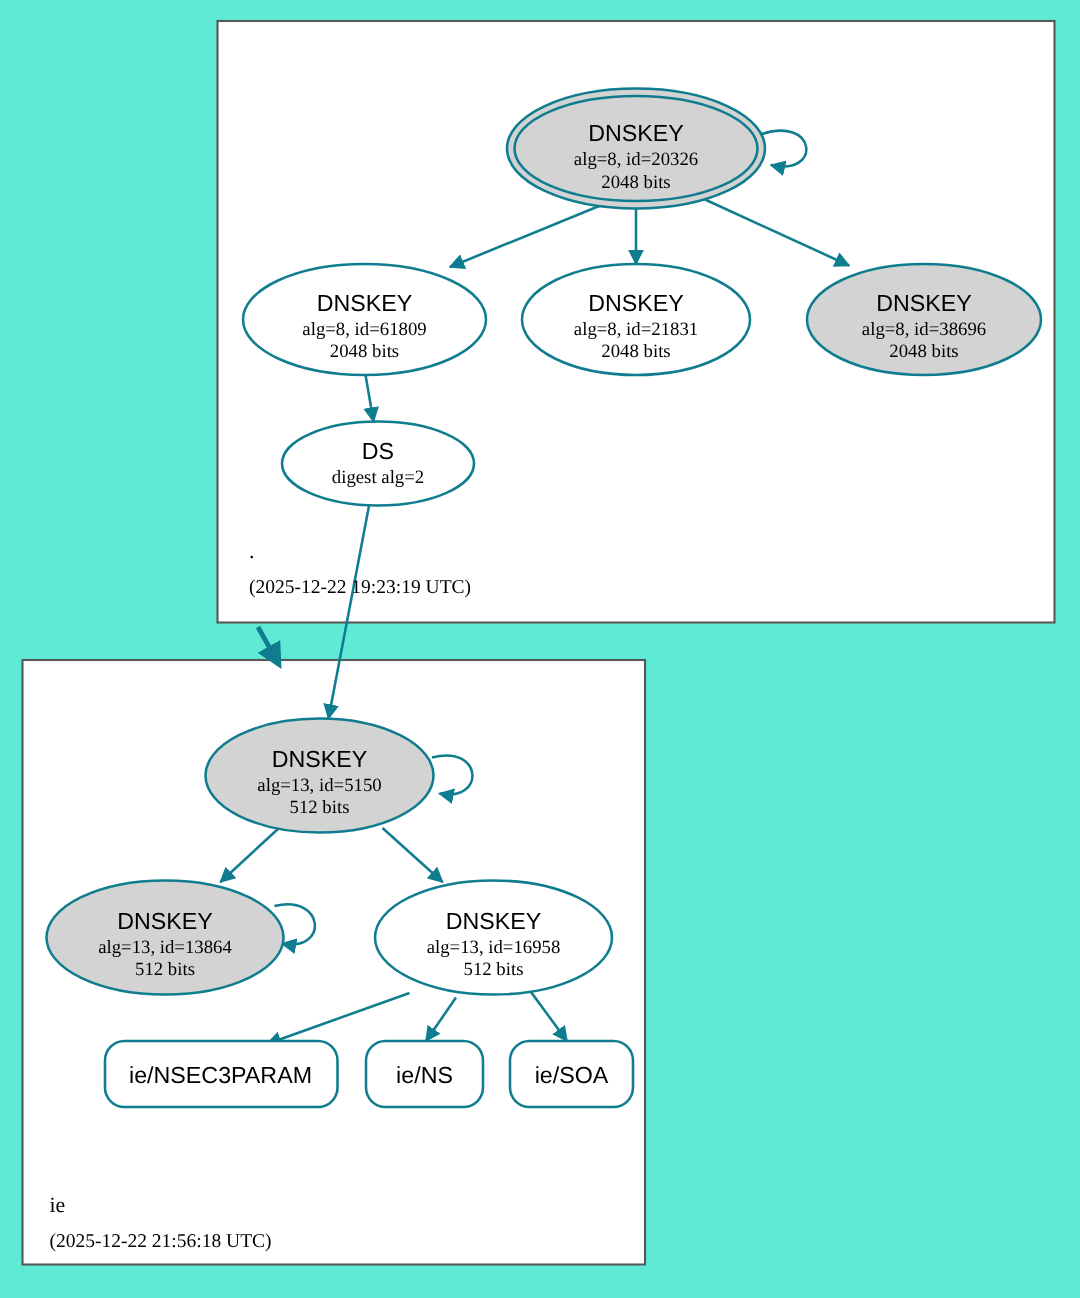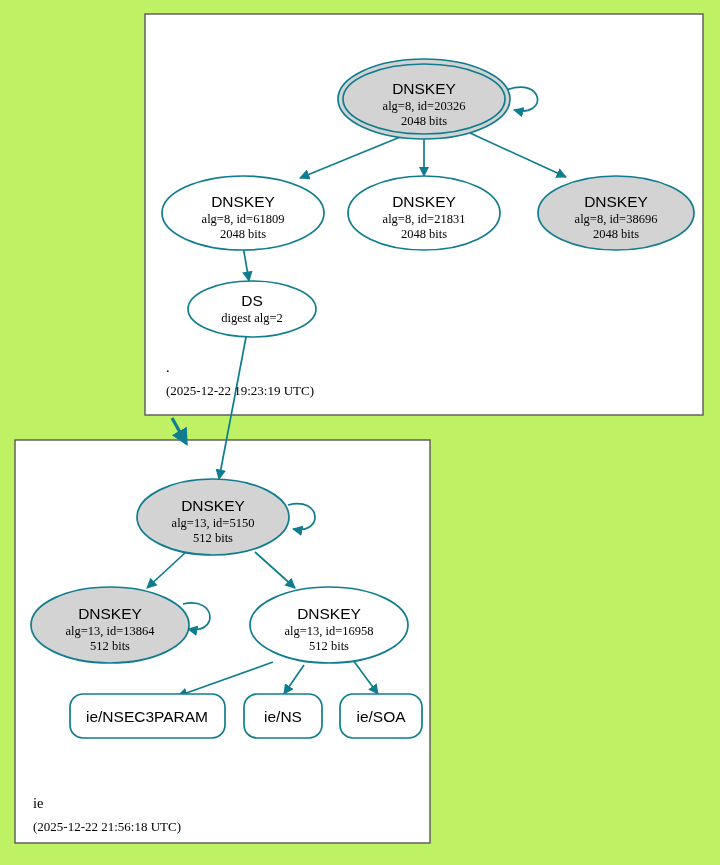--- a/index.html
+++ b/index.html
@@ -4,21 +4,21 @@
 <style>
   html, body {
     margin: 0;
     padding: 0;
     background: #ffffff;
   }
   #canvas {
     position: relative;
     width: 720px;
     height: 865px;
-    background: #bef264;
+    background: #5eead4;
     font-family: "Liberation Serif", serif;
   }
   svg#graph {
     position: absolute;
     top: 0;
     left: 0;
     width: 720px;
     height: 865px;
   }
   .zone-box {

